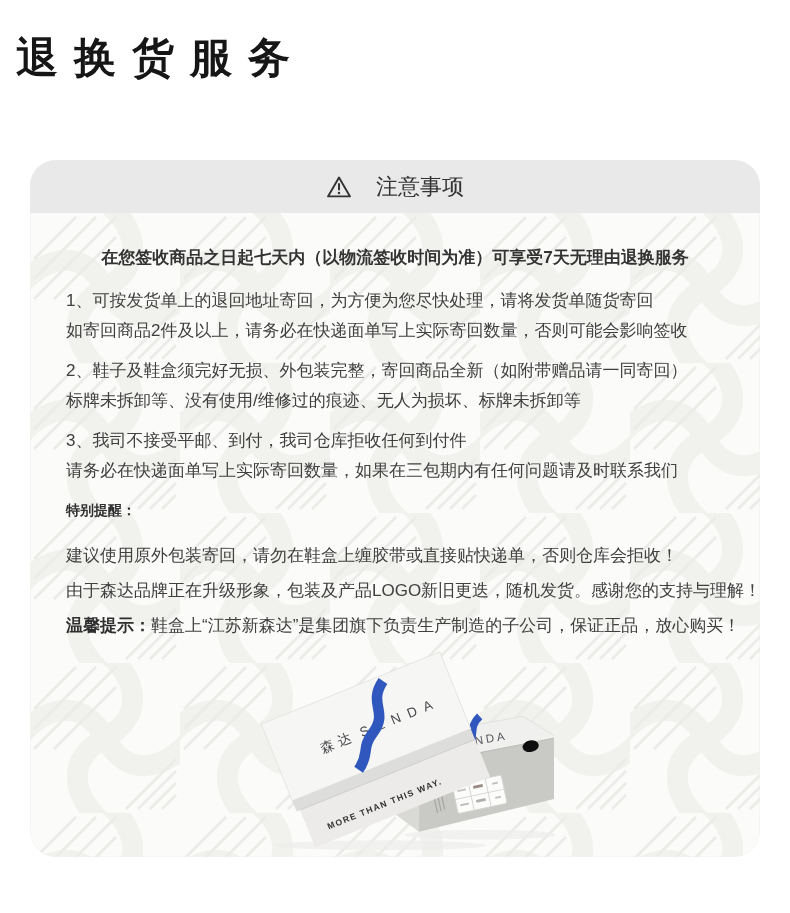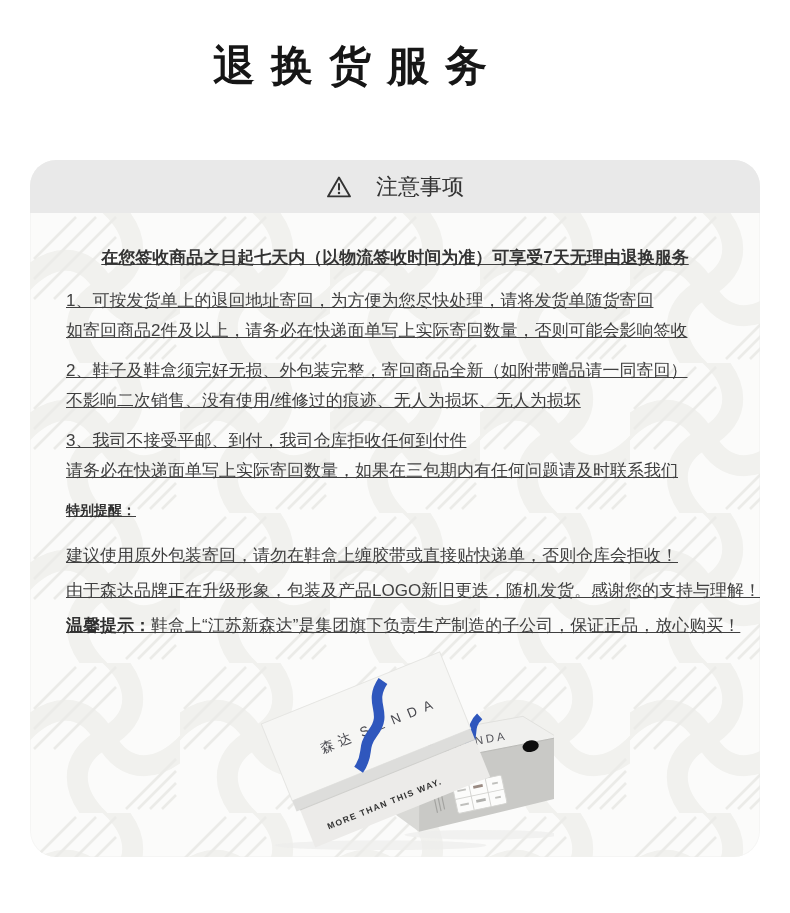--- a/index.html
+++ b/index.html
@@ -4,38 +4,38 @@
 <style>
   html,body{margin:0;padding:0;}
   body{
     width:790px;height:913px;position:relative;overflow:hidden;
     background:#ffffff;
     font-family:"Liberation Sans","DejaVu Sans",sans-serif;
     color:#3f3f3f;
   }
   .page-title{
     position:absolute;top:30px;left:0;width:700px;
-    text-align:center;font-size:42px;font-weight:bold;color:#161616;
-    letter-spacing:16px;text-indent:16px;white-space:nowrap;margin-top:8px;
+    font-size:42px;font-weight:bold;color:#161616;
+    letter-spacing:16px;text-indent:16px;white-space:nowrap;
   }
   .notice-card{
     position:absolute;left:30px;top:160px;width:730px;height:697px;
     border-radius:26px;overflow:hidden;background:#fbfbfa;
     box-shadow:0 0 0 1px rgba(0,0,0,0.025) inset;
   }
   .card-header{
     position:relative;z-index:2;height:53px;background:#e9e9e9;
     display:flex;align-items:center;justify-content:center;gap:24px;
     font-size:22px;color:#333333;
   }
   .pattern-layer{
     position:absolute;left:0;top:53px;width:730px;height:644px;z-index:0;
   }
   .card-body{
-    position:relative;z-index:1;padding:0 36px;text-decoration:underline;
+    position:relative;z-index:1;padding:0 36px;
   }
   .intro-line{
     margin:33px 0 0;text-align:center;font-size:17px;line-height:24px;
     font-weight:bold;color:#333333;
   }
   .para{margin:10px 0 0;font-size:17px;line-height:30px;color:#404040;}
   .para.first{margin-top:16px;}
   .para div{white-space:nowrap;}
   .sp-heading{margin:9px 0 0;font-size:14px;line-height:30px;font-weight:bold;color:#2f2f2f;}
   .sp-line{margin:4px 0 0;font-size:17px;line-height:30px;color:#404040;white-space:nowrap;}
@@ -87,21 +87,21 @@
 
     <div class="intro-line">在您签收商品之日起七天内（以物流签收时间为准）可享受7天无理由退换服务</div>
 
     <div class="para first">
       <div>1、可按发货单上的退回地址寄回，为方便为您尽快处理，请将发货单随货寄回</div>
       <div>如寄回商品2件及以上，请务必在快递面单写上实际寄回数量，否则可能会影响签收</div>
     </div>
 
     <div class="para">
       <div>2、鞋子及鞋盒须完好无损、外包装完整，寄回商品全新（如附带赠品请一同寄回）</div>
-      <div>不影响二次销售、没有使用/维修过的痕迹、无人为损坏、无人为损坏</div>
+      <div>标牌未拆卸等、没有使用/维修过的痕迹、无人为损坏、标牌未拆卸等</div>
     </div>
 
     <div class="para">
       <div>3、我司不接受平邮、到付，我司仓库拒收任何到付件</div>
       <div>请务必在快递面单写上实际寄回数量，如果在三包期内有任何问题请及时联系我们</div>
     </div>
 
     <div class="sp-heading">特别提醒：</div>
     <div class="sp-line l1">建议使用原外包装寄回，请勿在鞋盒上缠胶带或直接贴快递单，否则仓库会拒收！</div>
     <div class="sp-line l2">由于森达品牌正在升级形象，包装及产品LOGO新旧更迭，随机发货。感谢您的支持与理解！</div>

